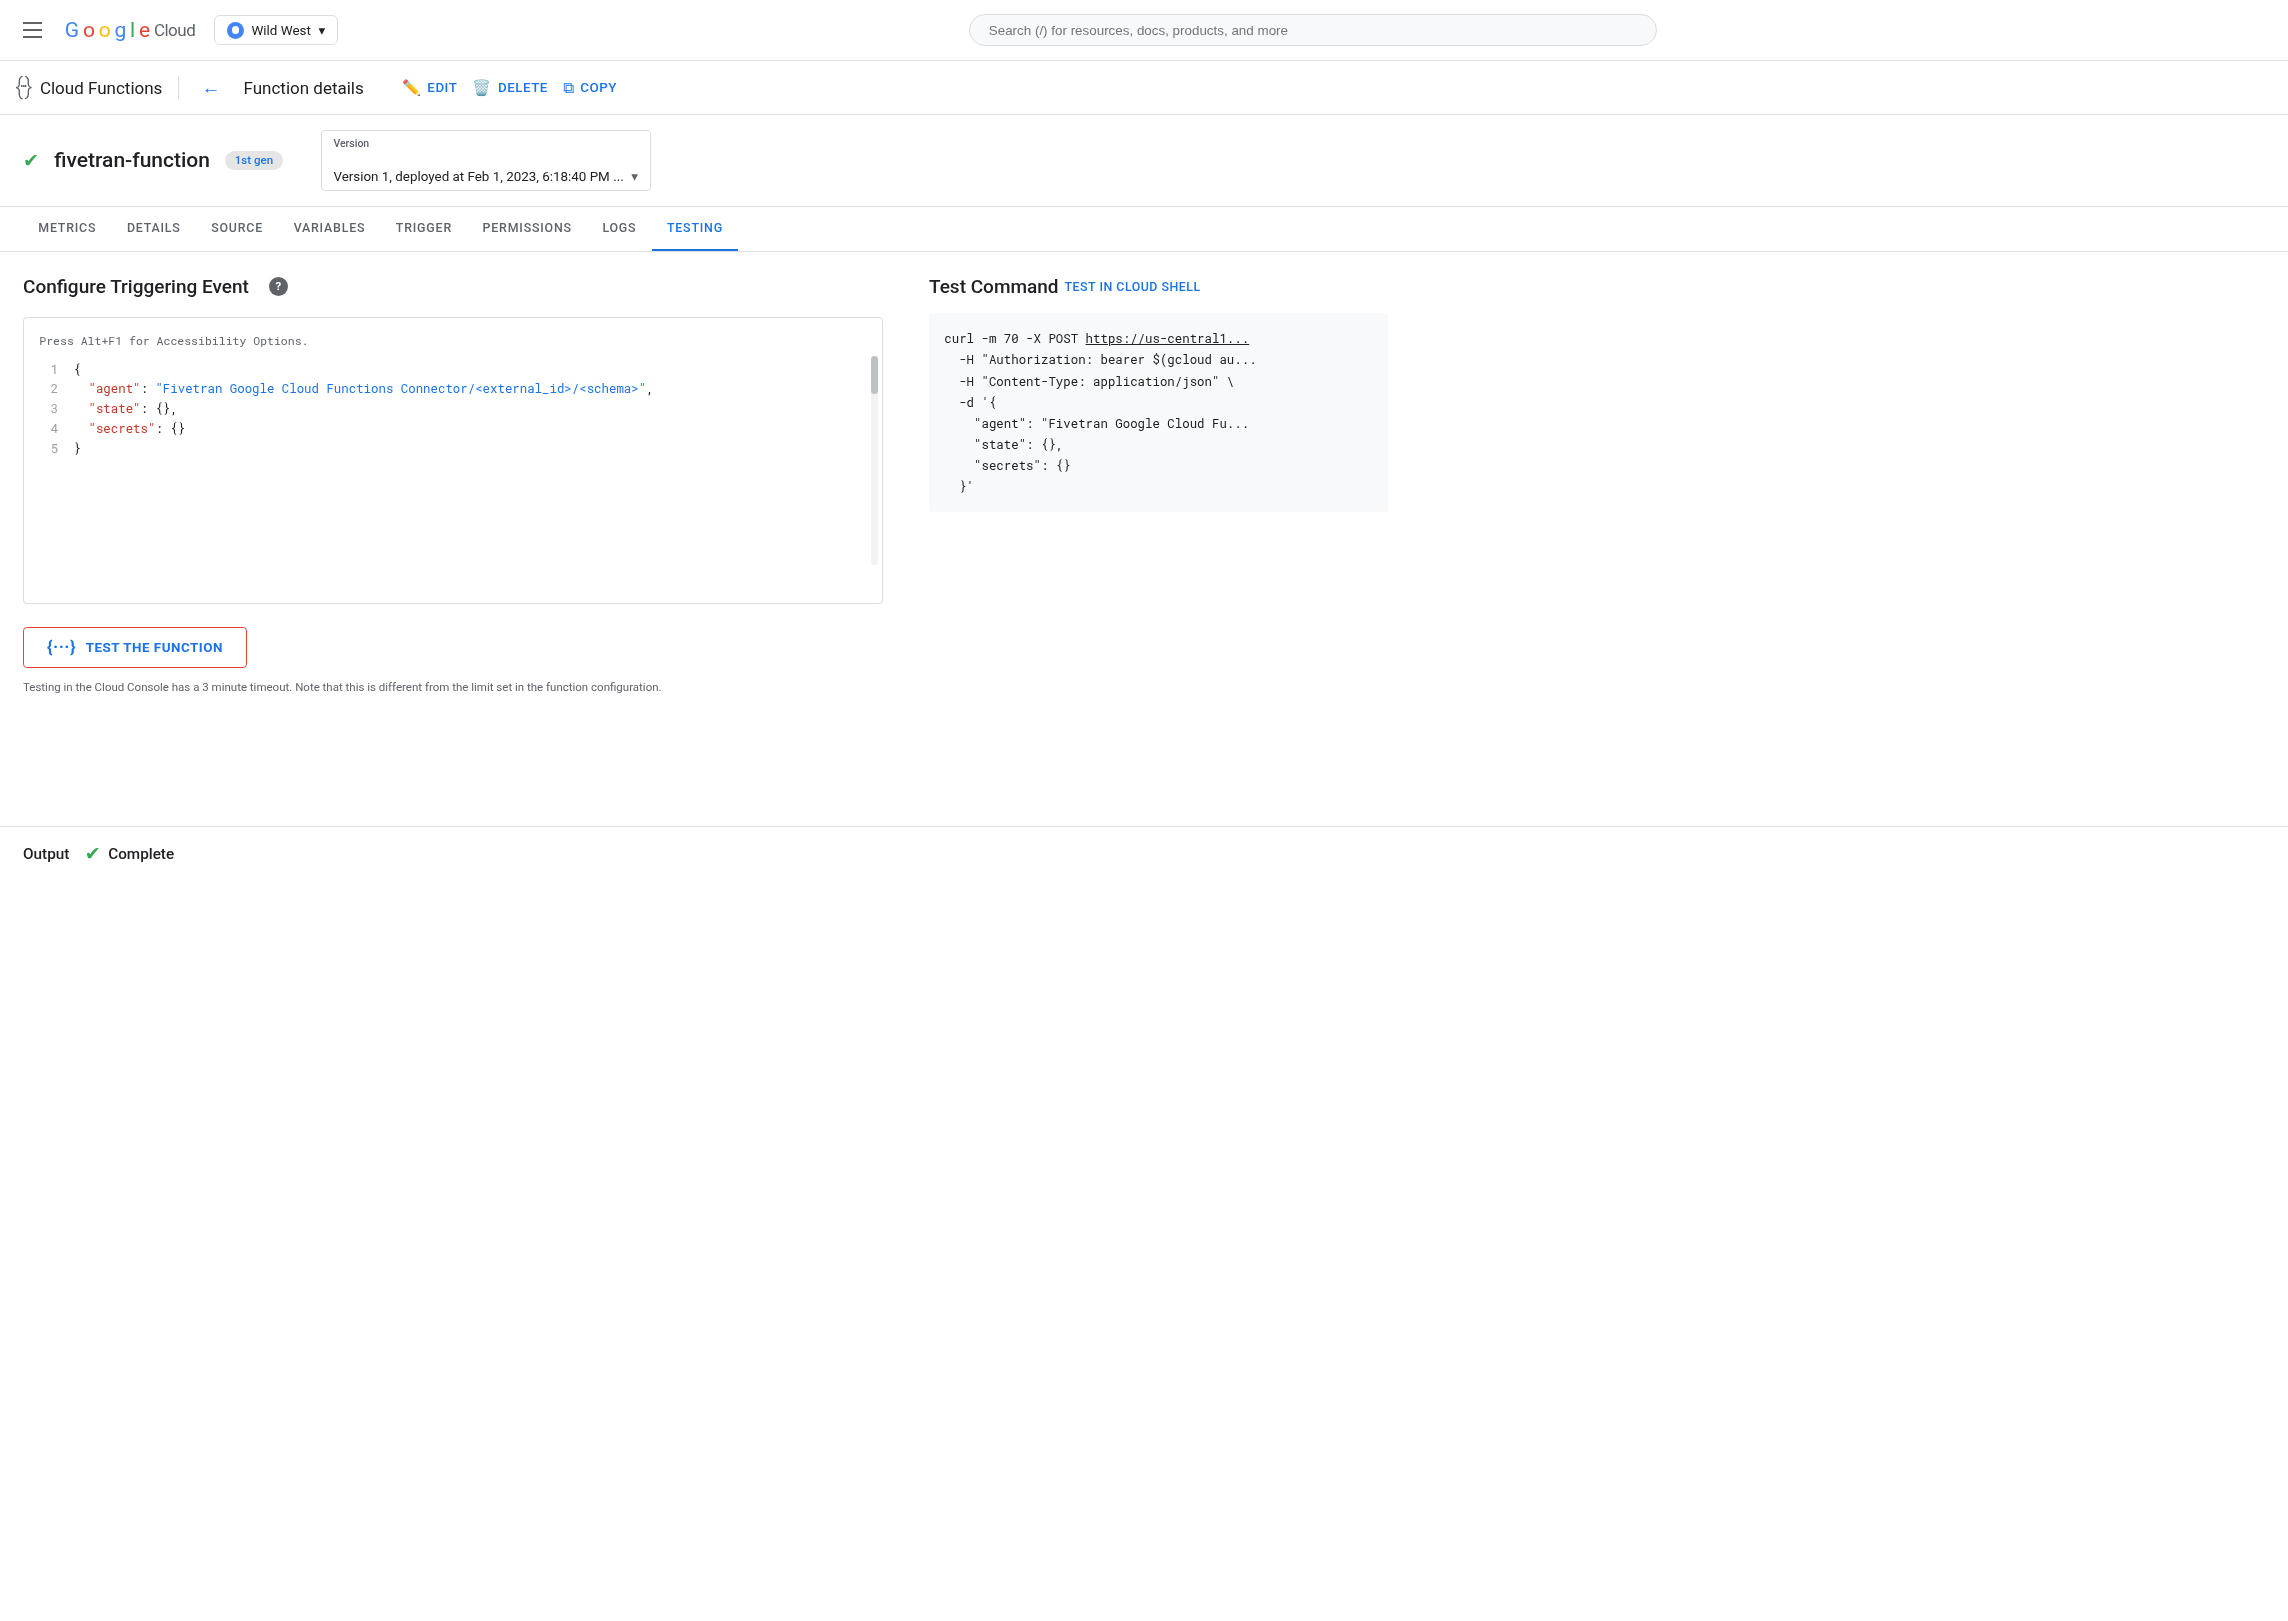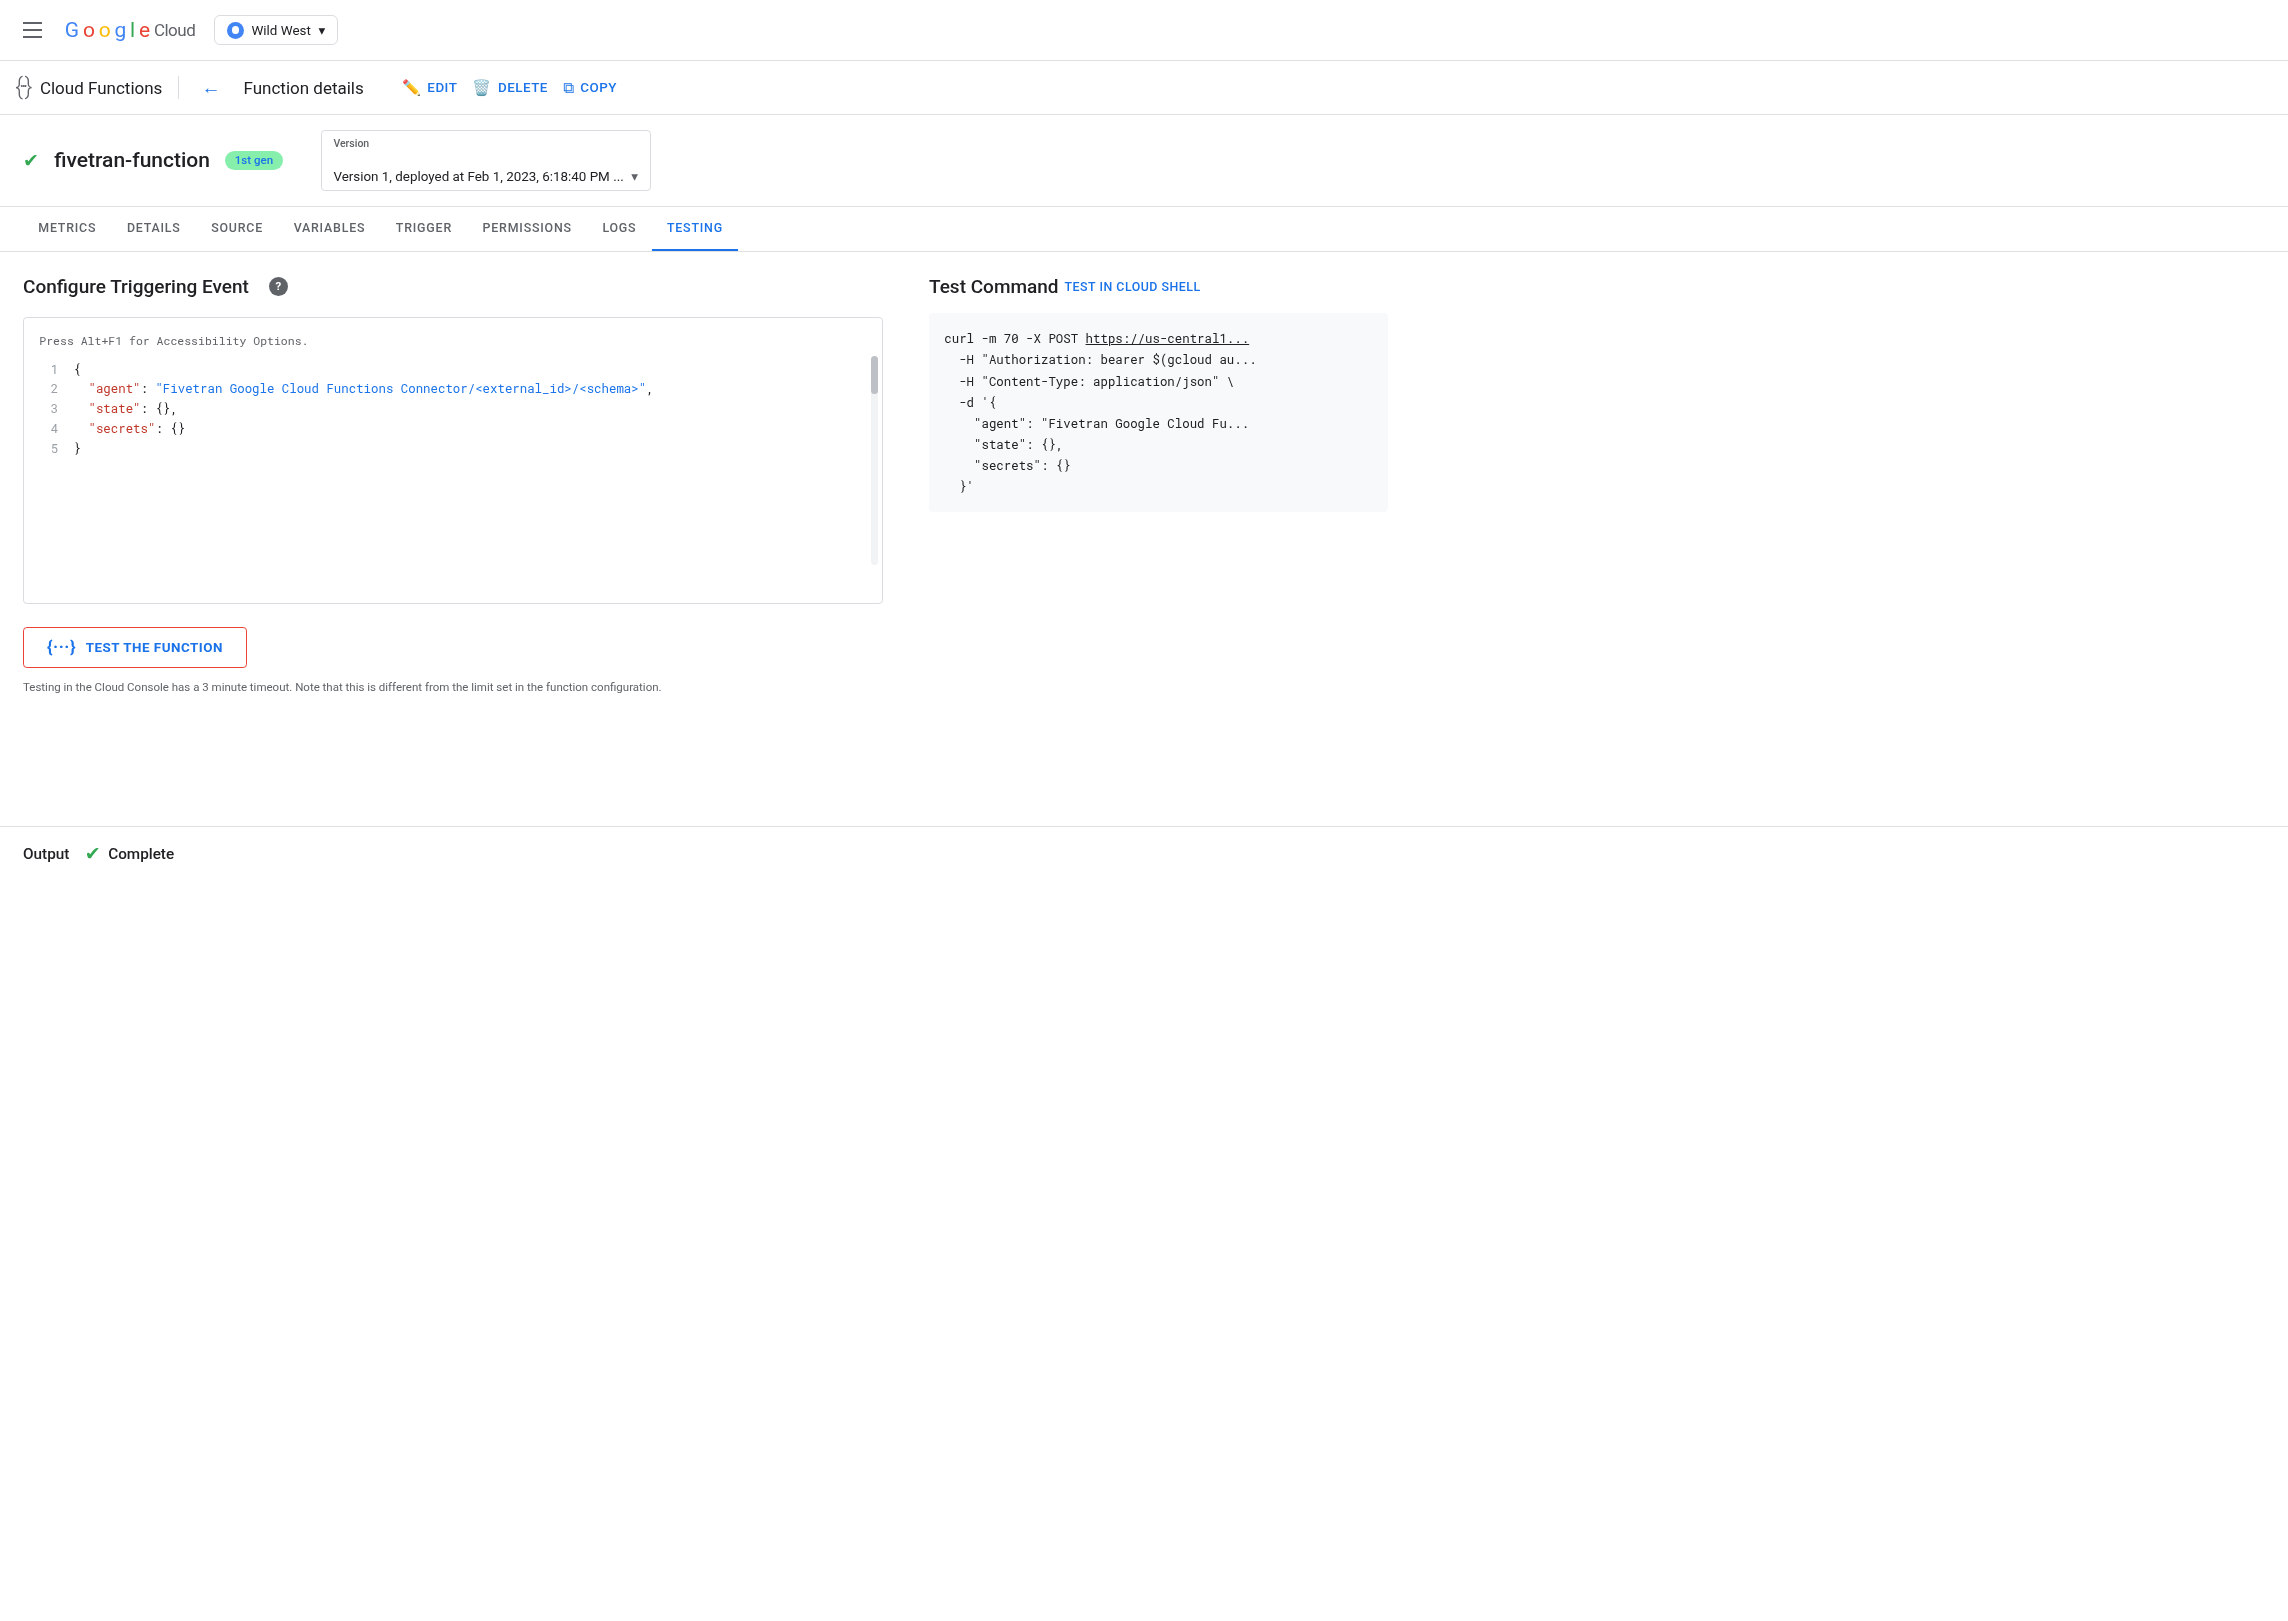--- a/index.html
+++ b/index.html
@@ -53,21 +53,21 @@
     .divider-v { width: 1px; height: 23px; background: #dadce0; }
 
     
     .function-header {
       display: flex; align-items: center; padding: 15.3px 23px;
       border-bottom: 1px solid #e0e0e0; gap: 15.3px;
     }
     .status-dot { color: #34a853; font-size: 19px; }
     .function-name { font-size: 21px; font-weight: 500; text-align: center; }
     .gen-badge {
-      background: #86efac; color: #1a73e8;
+      background: #e5e5e5; color: #1a73e8;
       border-radius: 11.5px; padding: 2.9px 9.6px; font-size: 11.5px; font-weight: 500;
     }
     .version-selector {
       margin-left: 23px; border: 1px solid #dadce0; border-radius: 3.8px;
       padding: 5.7px 11.5px; display: flex; flex-direction: column; gap: 19px; cursor: pointer;
     }
     .version-label { font-size: 10.5px; color: #5f6368; font-weight: 500; }
     .version-value { display: flex; align-items: center; gap: 7.6px; font-size: 13.4px; }
     .version-value .chevron { color: #5f6368; }
 
@@ -179,20 +179,21 @@
       <span class="g-blue">g</span>
       <span class="g-green">l</span>
       <span class="g-red">e</span>
     <span class="logo-text">Cloud</span>
   </div>
   <div class="project-selector">
     <div class="project-dot"></div>
     <span>Wild West</span>
     <span>▾</span>
   </div>
+  <input class="search-bar" type="text" placeholder="Search (/) for resources, docs, products, and more" style="">
 </nav>
 
 <div class="secondary-nav">
   <div class="breadcrumb-logo">
     <span class="logo-bracket">{···}</span>
     <span class="service-name">Cloud Functions</span>
   </div>
   <div class="divider-v"></div>
   <span class="back-arrow">←</span>
   <span class="page-title">Function details</span>

